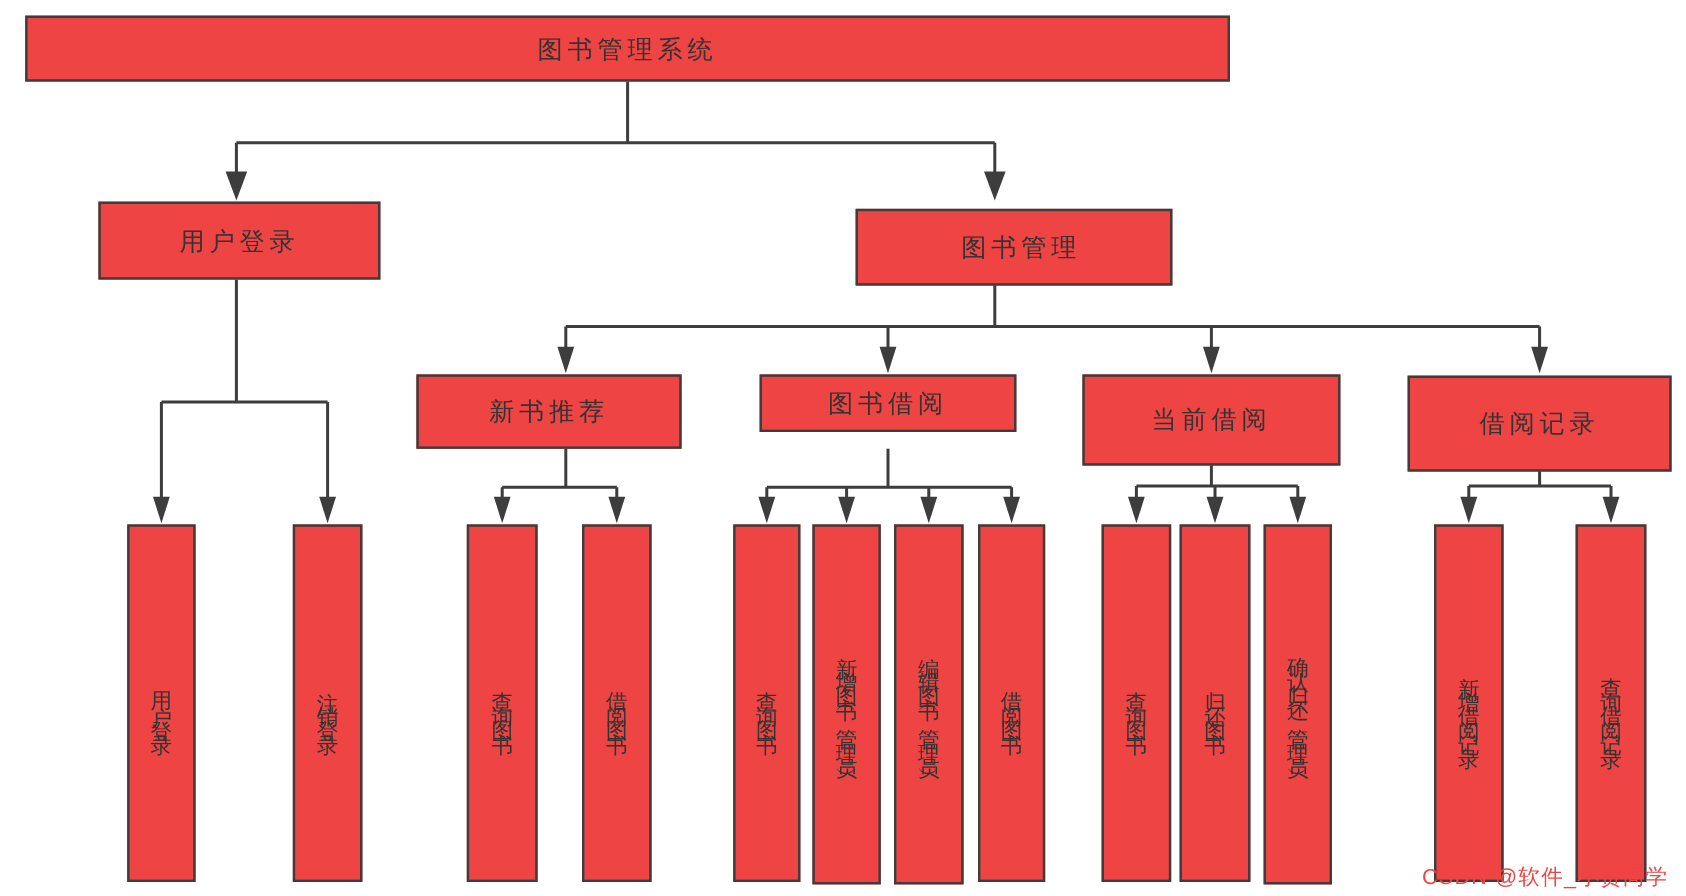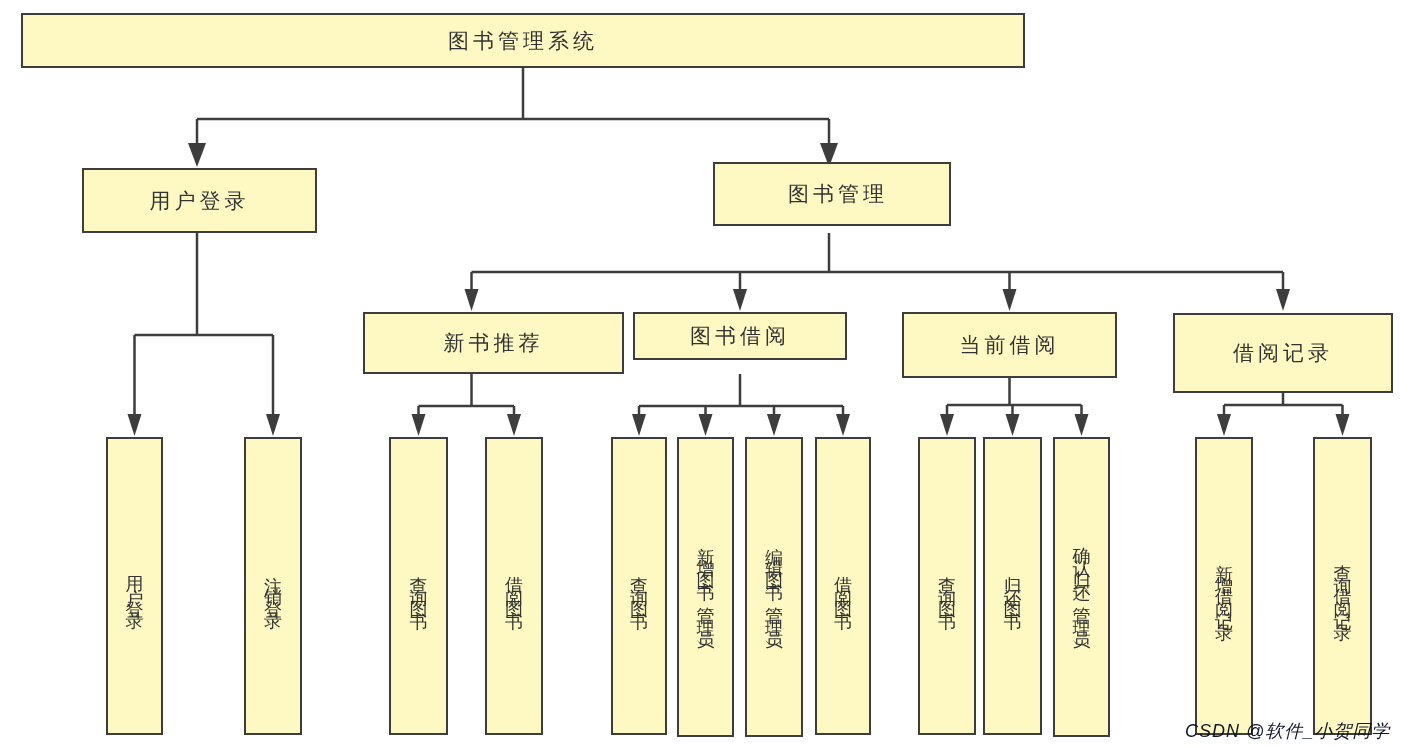--- a/index.html
+++ b/index.html
@@ -2,32 +2,32 @@
 <html><head>
 <meta charset="utf-8">
 <style>
   html,body{margin:0;padding:0;background:#ffffff;}
   .canvas{
     position:relative;width:1405px;height:747px;background:#ffffff;overflow:hidden;
     font-family:"Liberation Sans","DejaVu Sans",sans-serif;color:#333333;
   }
   svg.wires{position:absolute;left:0;top:0;width:1405px;height:747px;}
   .box{
-    position:absolute;box-sizing:border-box;background:#fef9c3;
+    position:absolute;box-sizing:border-box;background:#ef4444;
     border:2px solid #3d3d3d;display:flex;align-items:center;justify-content:center;
   }
   .hbox{font-size:21px;letter-spacing:4px;font-weight:500;white-space:nowrap;}
   .vbox{font-size:18px;font-weight:500;}
   .vbox .vtext{
     writing-mode:vertical-rl;text-orientation:mixed;
     letter-spacing:12px;line-height:1;white-space:nowrap;
   }
   .watermark{
     position:absolute;left:1185px;top:719px;font-size:18px;
-    color:#0f172a;letter-spacing:1px;white-space:nowrap;font-style:italic;
+    color:#ef4444;letter-spacing:1px;white-space:nowrap;
   }
 </style>
 </head>
 <body>
 
 <div class="canvas">
 
   <svg class="wires" viewBox="0 0 1405 747" xmlns="http://www.w3.org/2000/svg">
     <g stroke="#3d3d3d" stroke-width="2.5" fill="none">
 
@@ -64,25 +64,25 @@
       <polygon points="1012.5,436 1005.5,414 1019.5,414"></polygon>
       <polygon points="1081.5,436 1074.5,414 1088.5,414"></polygon>
       <polygon points="1224,436 1217,414 1231,414"></polygon>
       <polygon points="1342.5,436 1335.5,414 1349.5,414"></polygon>
     </g>
   </svg>
 
   <div class="box hbox" style="left:21px;top:13px;width:1004px;height:55px;">图书管理系统</div>
 
   <div class="box hbox" style="left:82px;top:168px;width:235px;height:65px;">用户登录</div>
-  <div class="box hbox" style="left:713px;top:162px;width:238px;height:64px;padding-left:12px;">图书管理</div>
+  <div class="box hbox" style="left:713px;top:174px;width:264px;height:64px;padding-left:12px;">图书管理</div>
 
-  <div class="box hbox" style="left:363px;top:312px;width:261px;height:62px;">新书推荐</div>
+  <div class="box hbox" style="left:347px;top:312px;width:221px;height:62px;">新书推荐</div>
   <div class="box hbox" style="left:633px;top:312px;width:214px;height:48px;">图书借阅</div>
-  <div class="box hbox" style="left:902px;top:312px;width:215px;height:66px;">当前借阅</div>
+  <div class="box hbox" style="left:902px;top:312px;width:215px;height:76px;">当前借阅</div>
   <div class="box hbox" style="left:1173px;top:313px;width:220px;height:80px;">借阅记录</div>
 
   <div class="box vbox" style="left:106px;top:437px;width:57px;height:298px;">
     <span class="vtext">用户登录</span>
   </div>
   <div class="box vbox" style="left:244px;top:437px;width:58px;height:298px;">
     <span class="vtext">注销登录</span>
   </div>
 
   <div class="box vbox" style="left:389px;top:437px;width:59px;height:298px;">

